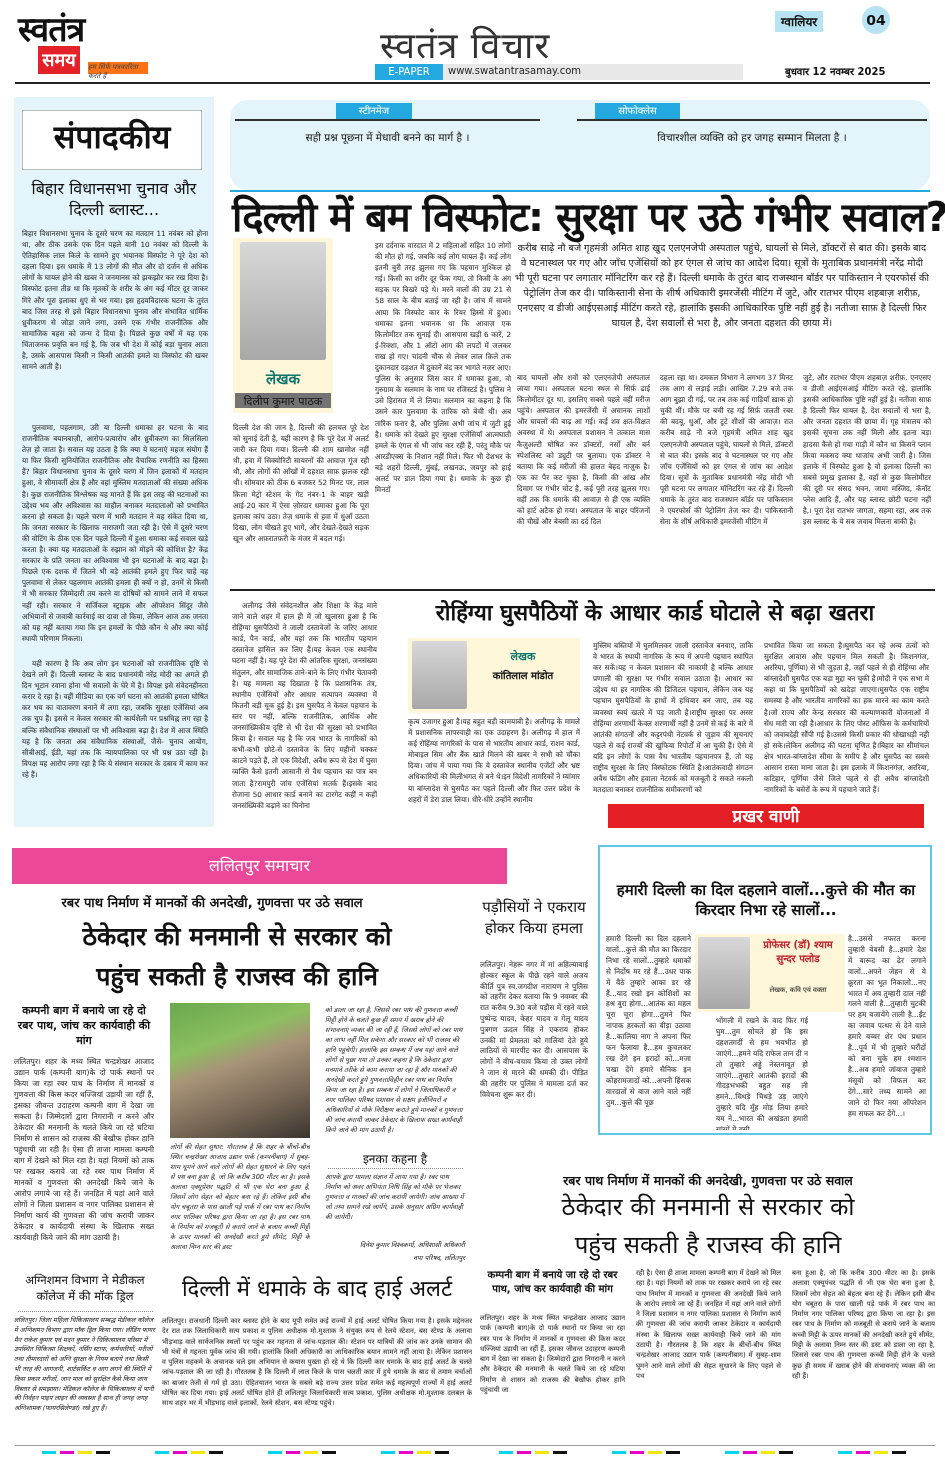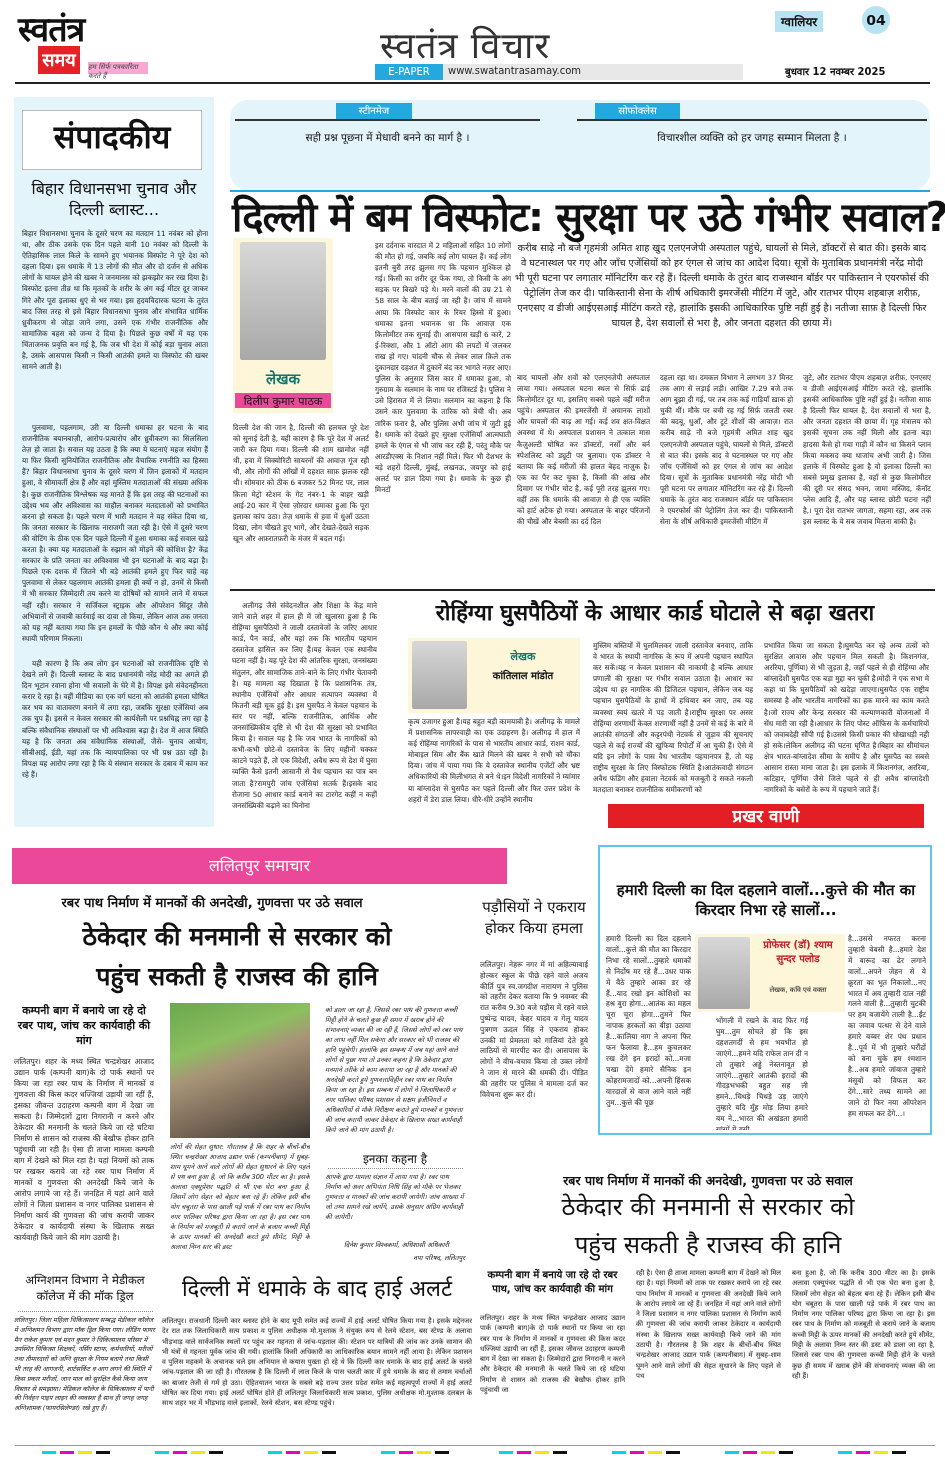--- a/index.html
+++ b/index.html
@@ -1,21 +1,21 @@
 <!DOCTYPE html>
 <html><head>
 <meta charset="utf-8">
 <style>
 *{box-sizing:border-box;margin:0;padding:0}
 body{width:945px;height:1468px;background:#fff;font-family:"DejaVu Sans","Liberation Sans",sans-serif;color:#111;overflow:hidden;position:relative}
 .abs{position:absolute}
 .masthead{left:0;top:0;width:945px;height:84px}
 .logo-top{left:18px;top:12px;font-size:34px;font-weight:900;color:#111;line-height:34px;font-family:"DejaVu Serif",serif;letter-spacing:-1px}
 .logo-bot{left:38px;top:46px;width:42px;height:28px;background:#e32126;color:#fff;font-size:18px;font-weight:700;text-align:center;line-height:28px}
-.tagline{left:88px;top:62px;font-size:7px;color:#444;font-style:italic;width:60px;height:12px;background:#f9a8d4}
+.tagline{left:88px;top:62px;font-size:7px;color:#444;font-style:italic;width:60px;height:12px;background:#f97316}
 .paper-title{left:380px;top:20px;font-size:36px;color:#333;font-family:"DejaVu Sans",sans-serif;font-weight:400;letter-spacing:1px}
 .epaper-bar{left:375px;top:64px;width:368px;height:16px;background:#e8e8e8}
 .epaper-badge{left:375px;top:64px;width:68px;height:16px;background:#24a8e0;color:#fff;font-size:10px;text-align:center;line-height:16px}
 .website{left:448px;top:65px;font-size:10px;color:#222}
 .city{left:775px;top:11px;font-size:12px;background:#b7e3f2;padding:2px 6px;font-weight:700}
 .page-no{left:862px;top:6px;width:28px;height:28px;border-radius:50%;background:#b7e3f2;font-size:14px;font-weight:700;text-align:center;line-height:28px}
 .date{left:785px;top:64px;font-size:10px;font-weight:700}
 .rule-top{left:15px;top:82px;width:915px;height:2px;background:#222}
 
 .edit-panel{left:14px;top:97px;width:200px;height:730px;background:#e3f4fb}
@@ -27,21 +27,21 @@
 .quote-panel{left:230px;top:100px;width:700px;height:90px;background:#e3f4fb;border-radius:18px}
 .quote-tag{height:16px;background:#24a8e0;color:#fff;font-size:10px;text-align:center;line-height:16px}
 .quote-line{height:1.5px;background:#333}
 .quote-text{font-size:10.5px;text-align:center}
 .main-rule{left:230px;top:190px;width:700px;height:2px;background:#24a8e0}
 .main-head{left:232px;top:192px;width:700px;font-size:40px;font-weight:900;letter-spacing:-1px;line-height:50px;white-space:nowrap}
 
 .author-box{left:233px;top:238px;width:100px;height:175px;background:#fdf6d9}
 .photo{background:linear-gradient(180deg,#d8d8d8,#a8a8a8);border-radius:2px}
 .author-label{font-size:15px;color:#0f766e;text-align:center;font-weight:700}
-.author-name{font-size:12px;text-align:center;background:#ec4899}
+.author-name{font-size:12px;text-align:center;background:#737373}
 
 .sep{background:#222}
 .section-black{background:#ec4899;color:#fff;text-align:center;font-size:16px}
 .prakhar-box{left:598px;top:845px;width:334px;height:290px;border:2px solid #5ec5eb;background:#fff}
 .prakhar-tag{left:608px;top:804px;width:316px;height:24px;background:#e31e24;color:#fff;text-align:center;font-size:17px;font-weight:700;line-height:24px}
 .prakhar-head{left:608px;top:880px;width:316px;font-size:15px;font-weight:800;text-align:center;line-height:20px}
 .cmyk{height:3px;width:14px}
 .big-head{font-weight:900;text-align:center;white-space:nowrap}
 .italic{font-style:italic}
 </style>
@@ -116,21 +116,21 @@
 <div class="abs" style="left:15px;top:1003px;width:138px;font-size:11px;font-weight:600;text-align:center;line-height:15px">कम्पनी बाग में बनाये जा रहे दो रबर पाथ, जांच कर कार्यवाही की मांग</div>
 <div class="abs body-text" style="left:14px;top:1056px;width:140px;height:210px;font-size:7.6px;line-height:11px">ललितपुर। शहर के मध्य स्थित चन्द्रशेखर आजाद उद्यान पार्क (कम्पनी बाग)के दो पार्क स्थानों पर किया जा रहा रबर पाथ के निर्माण में मानकों व गुणवत्ता की किस कदर धज्जियां उड़ायी जा रहीं हैं, इसका जीवन्त उदाहरण कम्पनी बाग में देखा जा सकता है। जिम्मेदारों द्वारा निगरानी न करने और ठेकेदार की मनमानी के चलते किये जा रहे घटिया निर्माण से शासन को राजस्व की बेखौफ होकर हानि पहुंचायी जा रही है। ऐसा ही ताजा मामला कम्पनी बाग में देखने को मिल रहा है। यहां नियमों को ताक पर रखकर कराये जा रहे रबर पाथ निर्माण में मानकों व गुणवत्ता की अनदेखी किये जाने के आरोप लगाये जा रहे हैं। जनहित में यहां आने वाले लोगों ने जिला प्रशासन व नगर पालिका प्रशासन से निर्माण कार्य की गुणवत्ता की जांच करायी जाकर ठेकेदार व कार्यदायी संस्था के खिलाफ सख्त कार्यवाही किये जाने की मांग उठायी है।</div>
 
 <div class="abs" style="left:170px;top:1003px;width:140px;height:135px;background:linear-gradient(160deg,#6aa84f 0%,#8cbf5f 30%,#a89478 45%,#7b6a58 70%,#3a3530 100%)"></div>
 <div class="abs body-text italic" style="left:170px;top:1142px;width:140px;height:122px;font-size:6.6px;line-height:10px">लोगों की सेहत सुधार: गौरतलब है कि शहर के बीचों-बीच स्थित चन्द्रशेखर आजाद उद्यान पार्क (कम्पनीबाग) में सुबह-शाम घूमने आने वाले लोगों की सेहत सुधारने के लिए पहले से पथ बना हुआ है, जो कि करीब 300 मीटर का है। इसके अलावा एक्यूप्रेशर पद्धति से भी एक घेरा बना हुआ है, जिसमें लोग सेहत को बेहतर बना रहे हैं। लेकिन इसी बीच योग चबूतरा के पास खाली पड़े पार्क में रबर पाथ का निर्माण नगर पालिका परिषद द्वारा किया जा रहा है। इस रबर पाथ के निर्माण को मजबूती से कराये जाने के बजाय कच्ची मिट्टी के ऊपर मानकों की अनदेखी करते हुये सीमेंट, मिट्टी के अलावा निम्न स्तर की डस्ट</div>
 
 <div class="abs body-text italic" style="left:325px;top:1005px;width:140px;height:142px;font-size:6.6px;line-height:10px;text-align:left">को डाला जा रहा है, जिससे रबर पाथ की गुणवत्ता कच्ची मिट्टी होने के चलते कुछ ही समय में खराब होने की संभावनाएं व्यक्त की जा रही हैं, जिससे लोगों को रबर पाथ का लाभ नहीं मिल सकेगा और सरकार को भी राजस्व की हानि पहुंचेगी। हालांकि इस सम्बन्ध में जब यहां आने वाले लोगों से पूछा गया तो उनका कहना है कि ठेकेदार द्वारा मनमाने तरीके से काम कराया जा रहा है और मानकों की अनदेखी करते हुये गुणवत्ताविहीन रबर पाथ का निर्माण किया जा रहा है। इस सम्बन्ध में लोगों ने जिलाधिकारी व नगर पालिका परिषद प्रशासन से सक्षम इंजीनियरों व अधिकारियों से मौके निरीक्षण कराते हुये मानकों व गुणवत्ता की जांच करायी जाकर ठेकेदार के खिलाफ सख्त कार्यवाही किये जाने की मांग उठायी है।</div>
 <div class="abs" style="left:325px;top:1150px;width:140px;font-size:12px;text-align:center">इनका कहना है</div>
 <div class="abs" style="left:328px;top:1168px;width:135px;height:1px;border-top:1px dotted #888"></div>
 <div class="abs body-text italic" style="left:325px;top:1172px;width:140px;height:50px;font-size:6.6px;line-height:10px;text-align:left">आपके द्वारा मामला संज्ञान में लाया गया है। रबर पाथ निर्माण को अवर अभियंता निधि सिंह को मौके पर भेजकर गुणवत्ता व मानकों की जांच करायी जायेगी। जांच आख्या में जो तथ्य सामने रखे जायेंगे, उसके अनुसार अग्रिम कार्यवाही की जायेगी।</div>
-<div class="abs italic" style="left:344px;top:1240px;width:140px;font-size:6.6px;">दिनेश कुमार विश्वकर्मा, अधिशासी अधिकारी</div>
+<div class="abs italic" style="left:325px;top:1240px;width:140px;font-size:6.6px;text-align:right">दिनेश कुमार विश्वकर्मा, अधिशासी अधिकारी</div>
 <div class="abs italic" style="left:325px;top:1253px;width:140px;font-size:6.6px;text-align:right">नपा परिषद, ललितपुर</div>
 
 <div class="abs" style="left:480px;top:897px;width:108px;font-size:15px;text-align:center;line-height:21px">पड़ौसियों ने एकराय होकर किया हमला</div>
 <div class="abs body-text" style="left:480px;top:960px;width:108px;height:170px;font-size:7.3px;line-height:10.8px">ललितपुर। नेहरू नगर में मां अहिल्याबाई होल्कर स्कूल के पीछे रहने वाले अजय कीर्ति पुत्र स्व.जगदीश नारायण ने पुलिस को तहरीर देकर बताया कि 9 नवम्बर की रात करीब 9.30 बजे पड़ौस में रहने वाले पुष्पेन्द्र यादव, केहर यादव व गेलू यादव पुत्रगण ऊदल सिंह ने एकराय होकर उनकी मां प्रेमलता को गालियां देते हुये लाठियों से मारपीट कर दी। आसपास के लोगों ने बीच-बचाव किया तो उक्त लोगों ने जान से मारने की धमकी दी। पीड़ित की तहरीर पर पुलिस ने मामला दर्ज कर विवेचना शुरू कर दी।</div>
 
 <div class="abs prakhar-box"></div>
 <div class="abs prakhar-tag">प्रखर वाणी</div>
 <div class="abs prakhar-head">हमारी दिल्ली का दिल दहलाने वालों...कुत्ते की मौत का किरदार निभा रहे सालों...</div>
 <div class="abs" style="left:695px;top:934px;width:150px;height:78px;background:#fdf6d9"></div>
 <div class="abs photo" style="left:698px;top:937px;width:52px;height:72px"></div>

